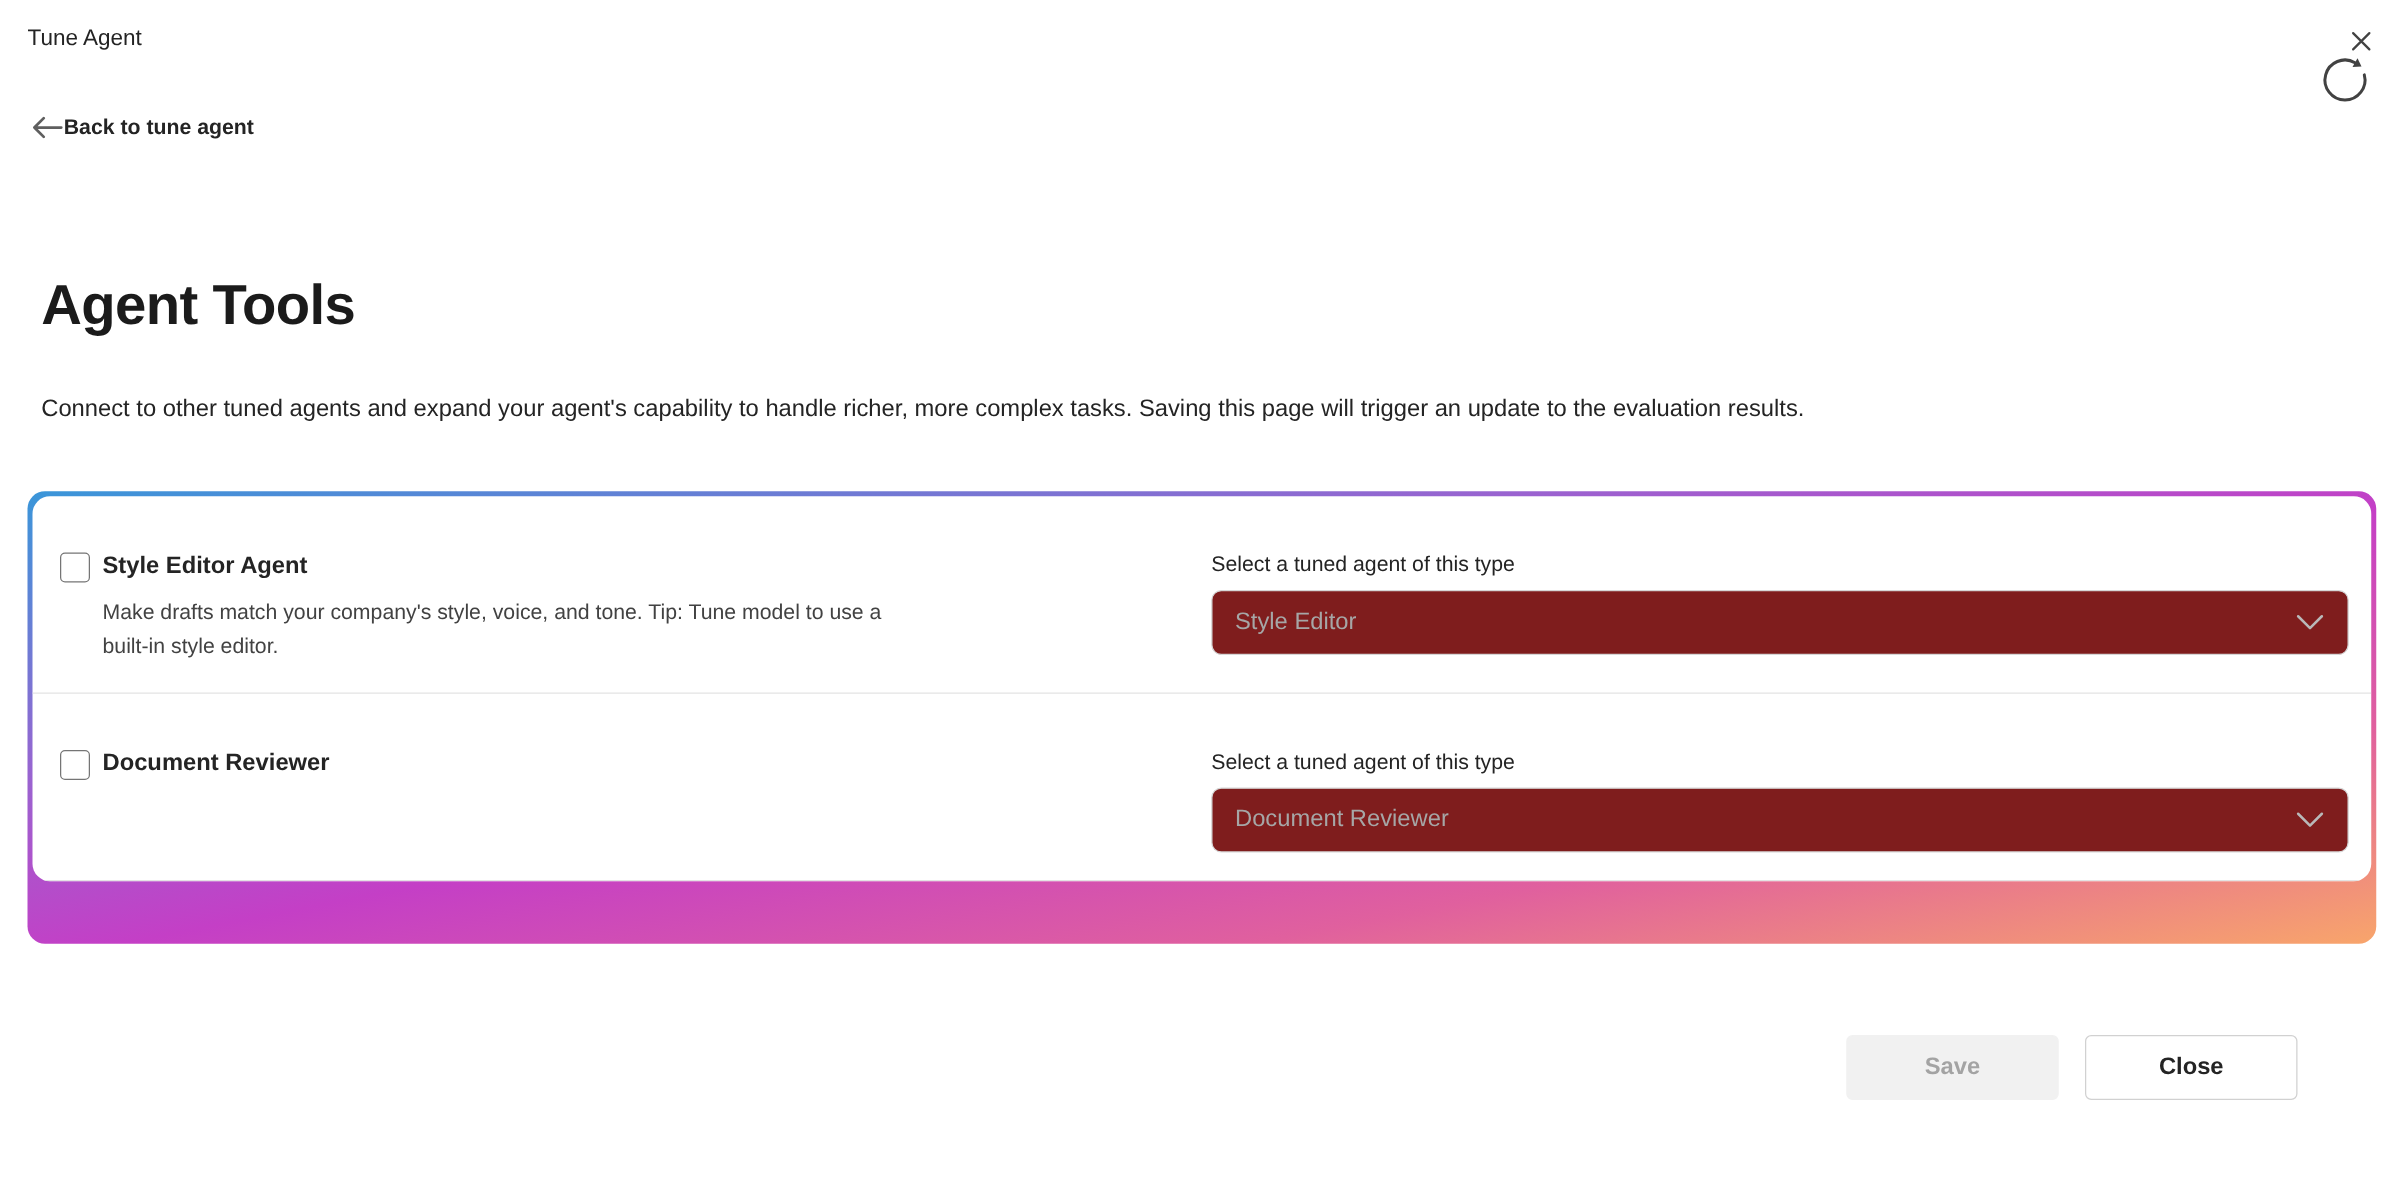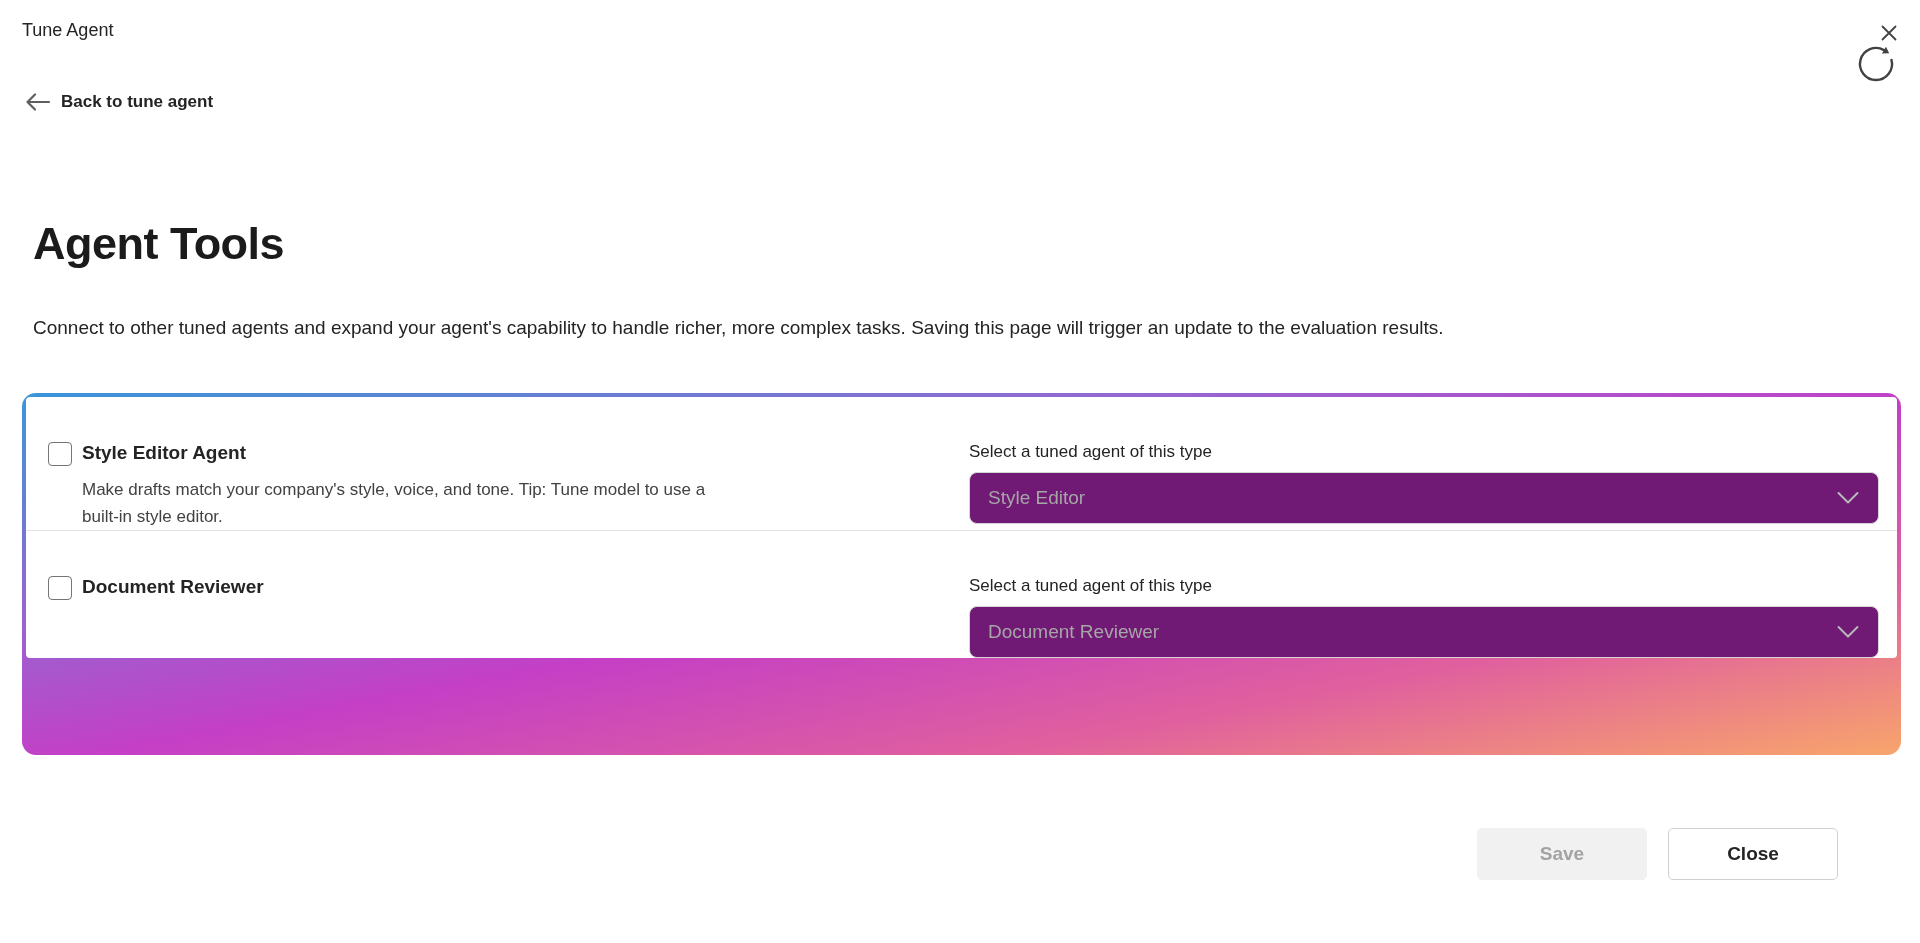--- a/index.html
+++ b/index.html
@@ -39,21 +39,20 @@
     line-height: 0;
   }
   .icon-btn.refresh { margin-top: -6px; margin-right: 1px; }
 
   
   .back-link {
     position: absolute;
     left: 24px; top: 92px;
     display: inline-flex;
     align-items: center;
-    gap: 10px;
     font-size: 17px;
     font-weight: 700;
     color: #242424;
     text-decoration: none;
     cursor: pointer;
   }
   .back-arrow { line-height: 0; }
 
   
   .page-heading {
@@ -77,23 +76,23 @@
   .card {
     position: absolute;
     left: 22px; top: 393px;
     width: 1879px; height: 362px;
     padding: 4px;
     border-radius: 14px;
     background: linear-gradient(to bottom right,
       #3a96d9 0%, #9a63d0 32%, #c43fc6 52%, #e0609e 76%, #f8a56b 100%);
   }
   .card-inner {
-    width: 100%; height: 261px;
-    background: #ffffff;
-    border-radius: 4px;
+    width: 100%; height: 308px;
+    background: #ffffff;
+    border-radius: 14px;
     overflow: hidden;
     display: flex;
     flex-direction: column;
   }
   .tool-row {
     display: flex;
     align-items: flex-start;
     padding: 44px 18px 0 22px;
     border-bottom: 1px solid #e3e3e3;
   }
@@ -128,21 +127,21 @@
     font-size: 17px;
     line-height: 21px;
     color: #242424;
     margin-bottom: 10px;
   }
   .select-box {
     position: relative;
     width: 100%; height: 52px;
     border: 1px solid #d6d6d6;
     border-radius: 8px;
-    background: #701a75;
+    background: #7f1d1d;
     display: flex;
     align-items: center;
     padding: 0 48px 0 18px;
     cursor: pointer;
   }
   .select-placeholder {
     font-size: 19px;
     color: #a6a6a6;
     white-space: nowrap;
     overflow: hidden;

